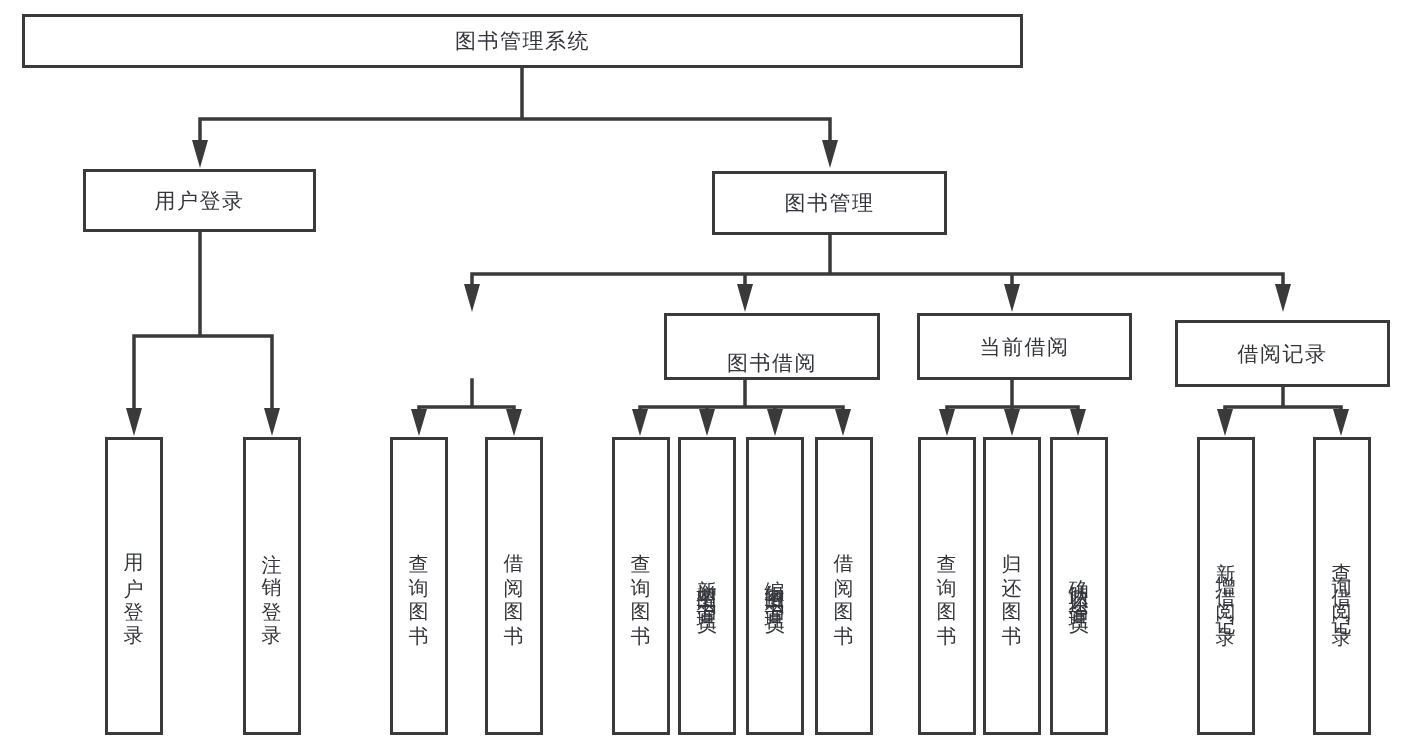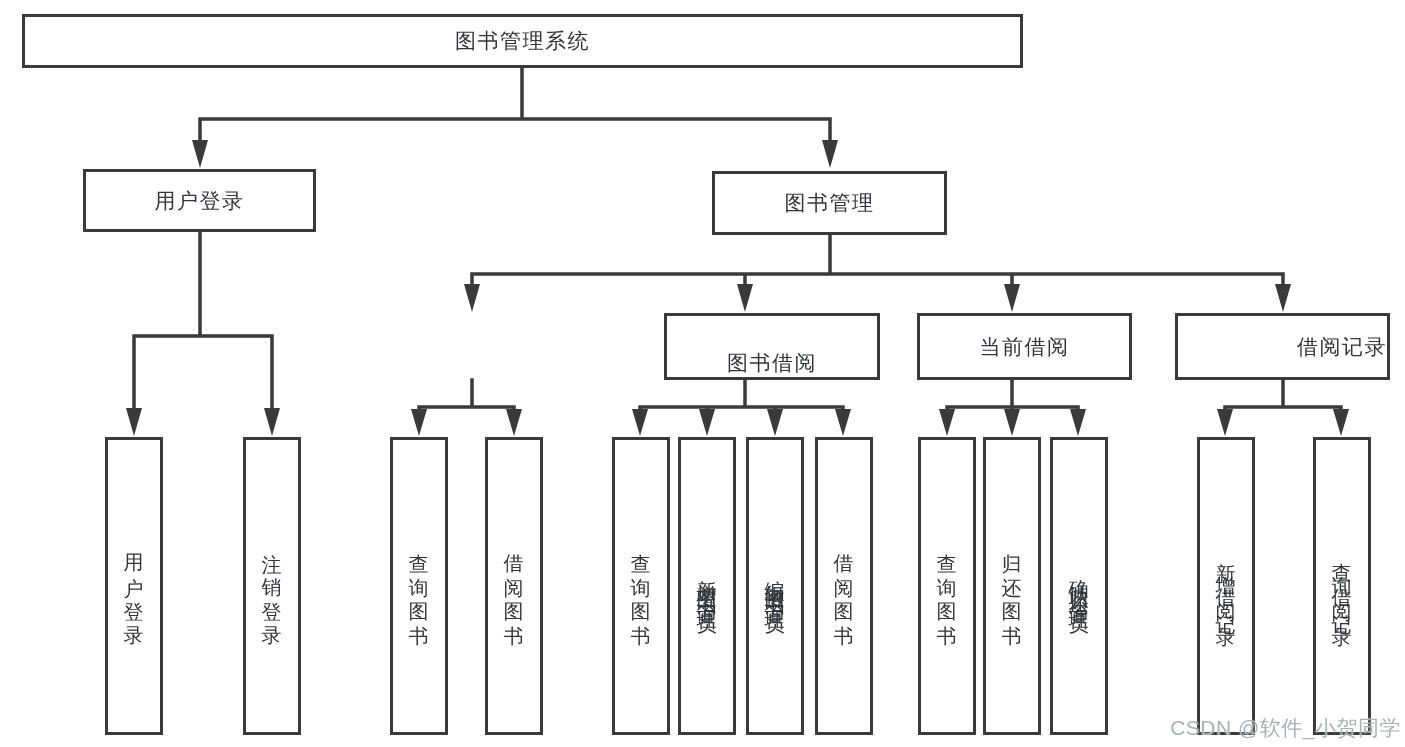--- a/index.html
+++ b/index.html
@@ -89,21 +89,21 @@
   <div class="node hnode" style="left:712px;top:171px;width:235px;height:64px;">
     <span>图书管理</span>
   </div>
 
   <div class="node hnode" style="left:664px;top:313px;width:216px;height:67px;align-items:flex-end;">
     <span>图书借阅</span>
   </div>
   <div class="node hnode" style="left:905px;top:313px;width:215px;height:67px;margin-left:12px;">
     <span>当前借阅</span>
   </div>
-  <div class="node hnode" style="left:1175px;top:313px;width:215px;height:67px;justify-content:flex-end;">
+  <div class="node hnode" style="left:1175px;top:320px;width:215px;height:67px;">
     <span>借阅记录</span>
   </div>
 
   <div class="node vnode" style="left:105px;top:437px;width:58px;height:298px;">
     <span class="vlabel" style="letter-spacing: 24px;">用户登录</span>
   </div>
   <div class="node vnode" style="left:243px;top:437px;width:58px;height:298px;">
     <span class="vlabel" style="letter-spacing: 24px;">注销登录</span>
   </div>
 
@@ -137,14 +137,13 @@
     <span class="vlabel" style="letter-spacing: 5px;">确认归还（管理员）</span>
   </div>
 
   <div class="node vnode" style="left:1197px;top:437px;width:58px;height:298px;">
     <span class="vlabel" style="letter-spacing: 13px;">新增借阅记录</span>
   </div>
   <div class="node vnode" style="left:1313px;top:437px;width:58px;height:298px;">
     <span class="vlabel" style="letter-spacing: 13px;">查询借阅记录</span>
   </div>
 
-  <div class="watermark">CSDN @软件_小贺同学</div>
 </div>
 
 </body></html>

